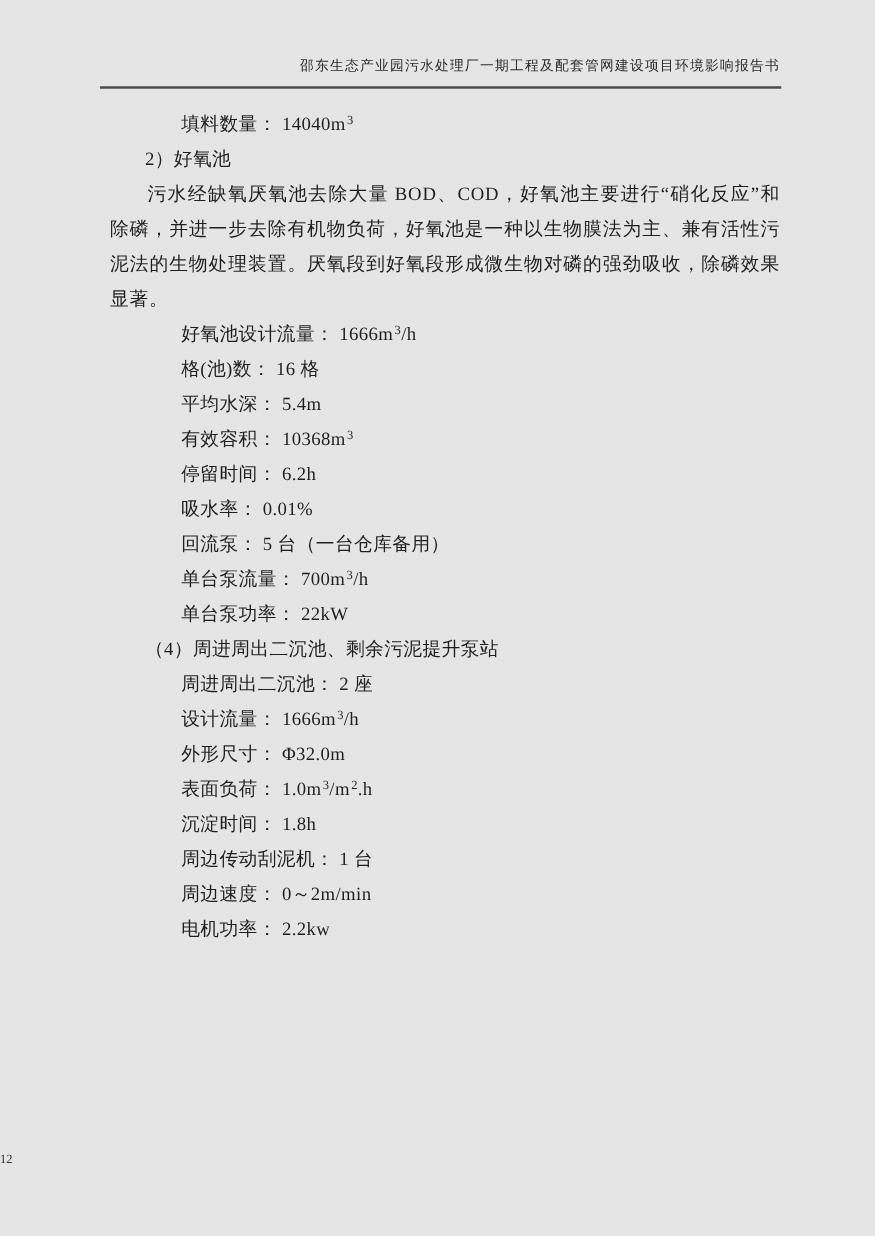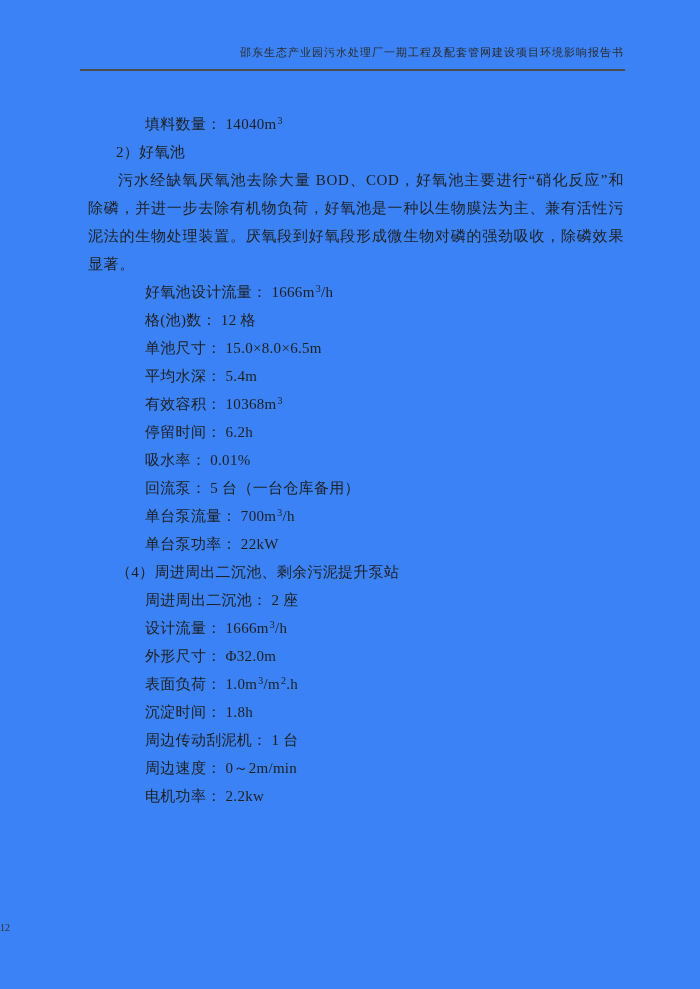--- a/index.html
+++ b/index.html
@@ -4,21 +4,21 @@
 <style>
   html, body {
     margin: 0;
     padding: 0;
     background: #ffffff;
   }
   .page {
     position: relative;
     width: 700px;
     height: 989px;
-    background: #3b82f6;
+    background: #e5e5e5;
     font-family: "Liberation Serif", "DejaVu Serif", serif;
     color: #1f1f1f;
     overflow: hidden;
   }
   .header-title {
     position: absolute;
     top: 45px;
     right: 76px;
     font-size: 11px;
     letter-spacing: 1px;
@@ -32,21 +32,20 @@
     width: 545px;
     height: 2px;
     background: #4d4d4d;
   }
   .content {
     position: absolute;
     top: 86px;
     left: 88px;
     width: 536px;
     font-size: 15px;
-    margin-top: 24px;
   }
   .content .spec {
     padding-left: 57px;
     height: 28px;
     line-height: 28px;
     white-space: nowrap;
     letter-spacing: 0.3px;
   }
   .content .heading {
     padding-left: 28px;
@@ -82,22 +81,21 @@
 
 <div class="page">
   <div class="header-title">邵东生态产业园污水处理厂一期工程及配套管网建设项目环境影响报告书</div>
   <div class="header-rule"></div>
 
   <main class="content">
       <div class="spec"><span class="">填料数量： 14040m</span><span class="sup">3</span></div>
       <div class="heading">2）好氧池</div>
       <div class="para">污水经缺氧厌氧池去除大量 BOD、COD，好氧池主要进行“硝化反应”和除磷，并进一步去除有机物负荷，好氧池是一种以生物膜法为主、兼有活性污泥法的生物处理装置。厌氧段到好氧段形成微生物对磷的强劲吸收，除磷效果显著。</div>
       <div class="spec"><span class="">好氧池设计流量： 1666m</span><span class="sup">3</span><span class="">/h</span></div>
-      <div class="spec"><span class="">格(池)数： 12 格</span></div>
-      <div class="spec"><span class="">单池尺寸： 15.0×8.0×6.5m</span></div>
+      <div class="spec"><span class="">格(池)数： 16 格</span></div>
       <div class="spec"><span class="">平均水深： 5.4m</span></div>
       <div class="spec"><span class="">有效容积： 10368m</span><span class="sup">3</span></div>
       <div class="spec"><span class="">停留时间： 6.2h</span></div>
       <div class="spec"><span class="">吸水率： 0.01%</span></div>
       <div class="spec"><span class="">回流泵： 5 台（一台仓库备用）</span></div>
       <div class="spec"><span class="">单台泵流量： 700m</span><span class="sup">3</span><span class="">/h</span></div>
       <div class="spec"><span class="">单台泵功率： 22kW</span></div>
       <div class="heading">（4）周进周出二沉池、剩余污泥提升泵站</div>
       <div class="spec"><span class="">周进周出二沉池： 2 座</span></div>
       <div class="spec"><span class="">设计流量： 1666m</span><span class="sup">3</span><span class="">/h</span></div>

